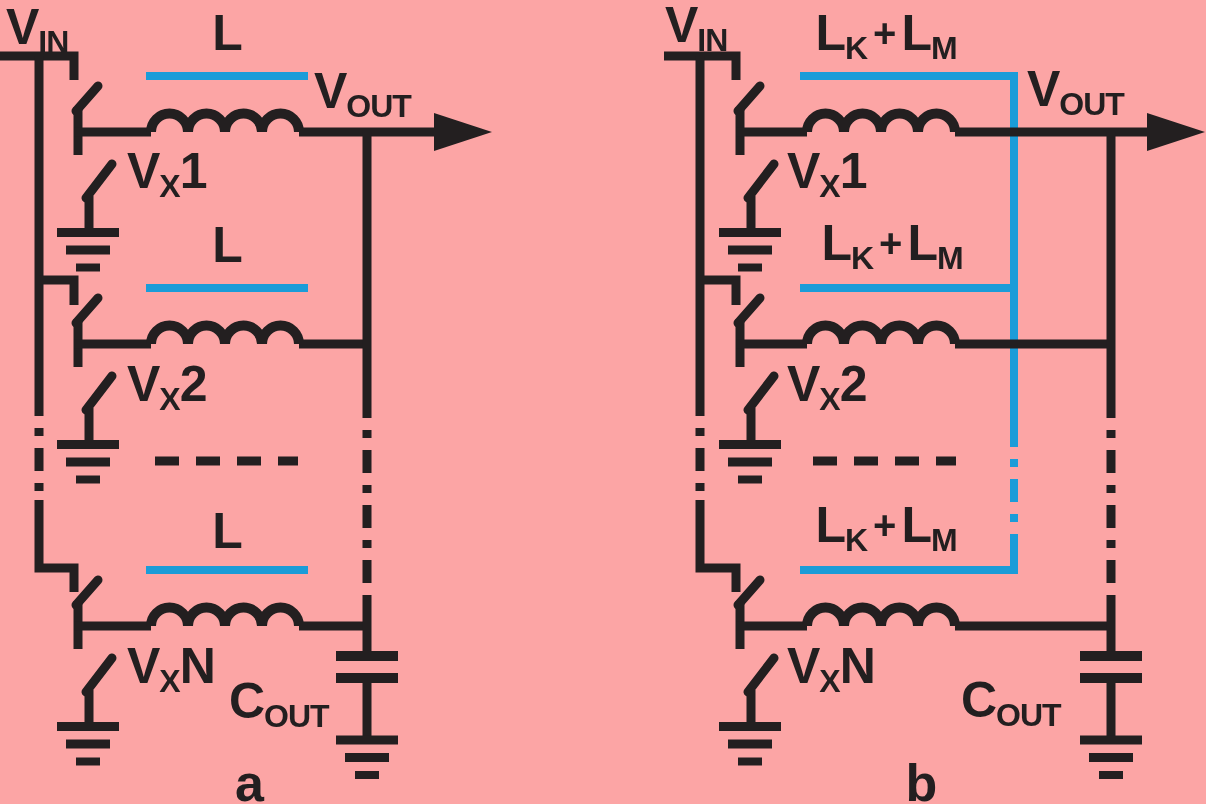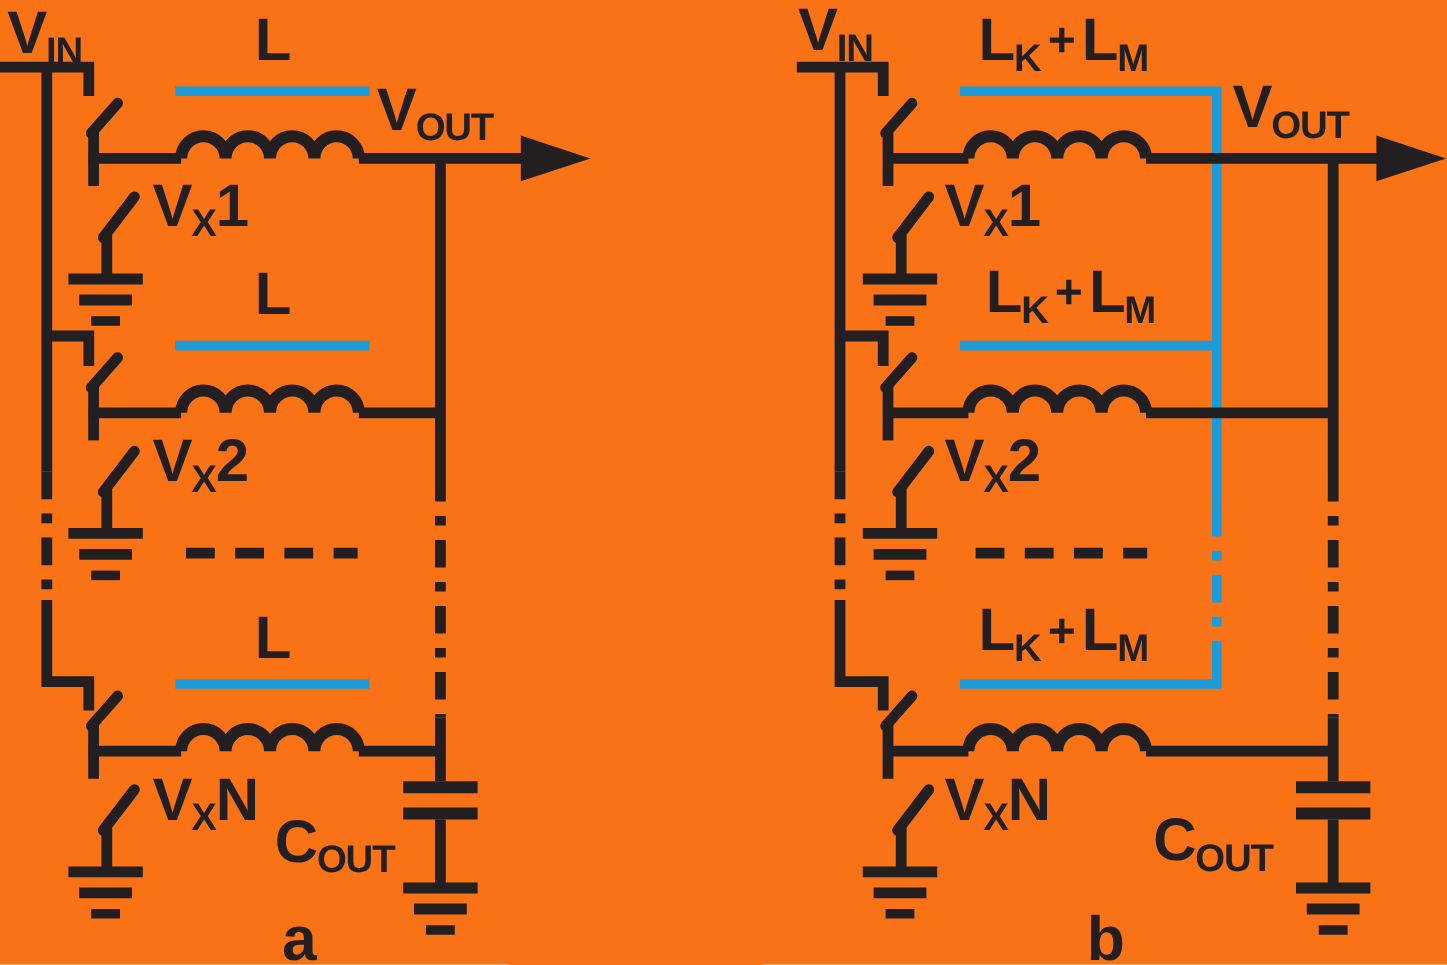--- a/index.html
+++ b/index.html
@@ -1,20 +1,20 @@
 <!DOCTYPE html>
 <html><head>
 <meta charset="utf-8">
 <style>
   html,body{margin:0;padding:0;background:#ffffff;}
   #canvas{
     position:relative;
     width:1206px;
     height:804px;
-    background:#f97316;
+    background:#fca5a5;
     overflow:hidden;
     font-family:"Liberation Sans", sans-serif;
   }
   #schematic-svg{position:absolute;left:0;top:0;}
   .lbl{
     position:absolute;
     color:#231f20;
     font-weight:bold;
     line-height:1;
     white-space:nowrap;

